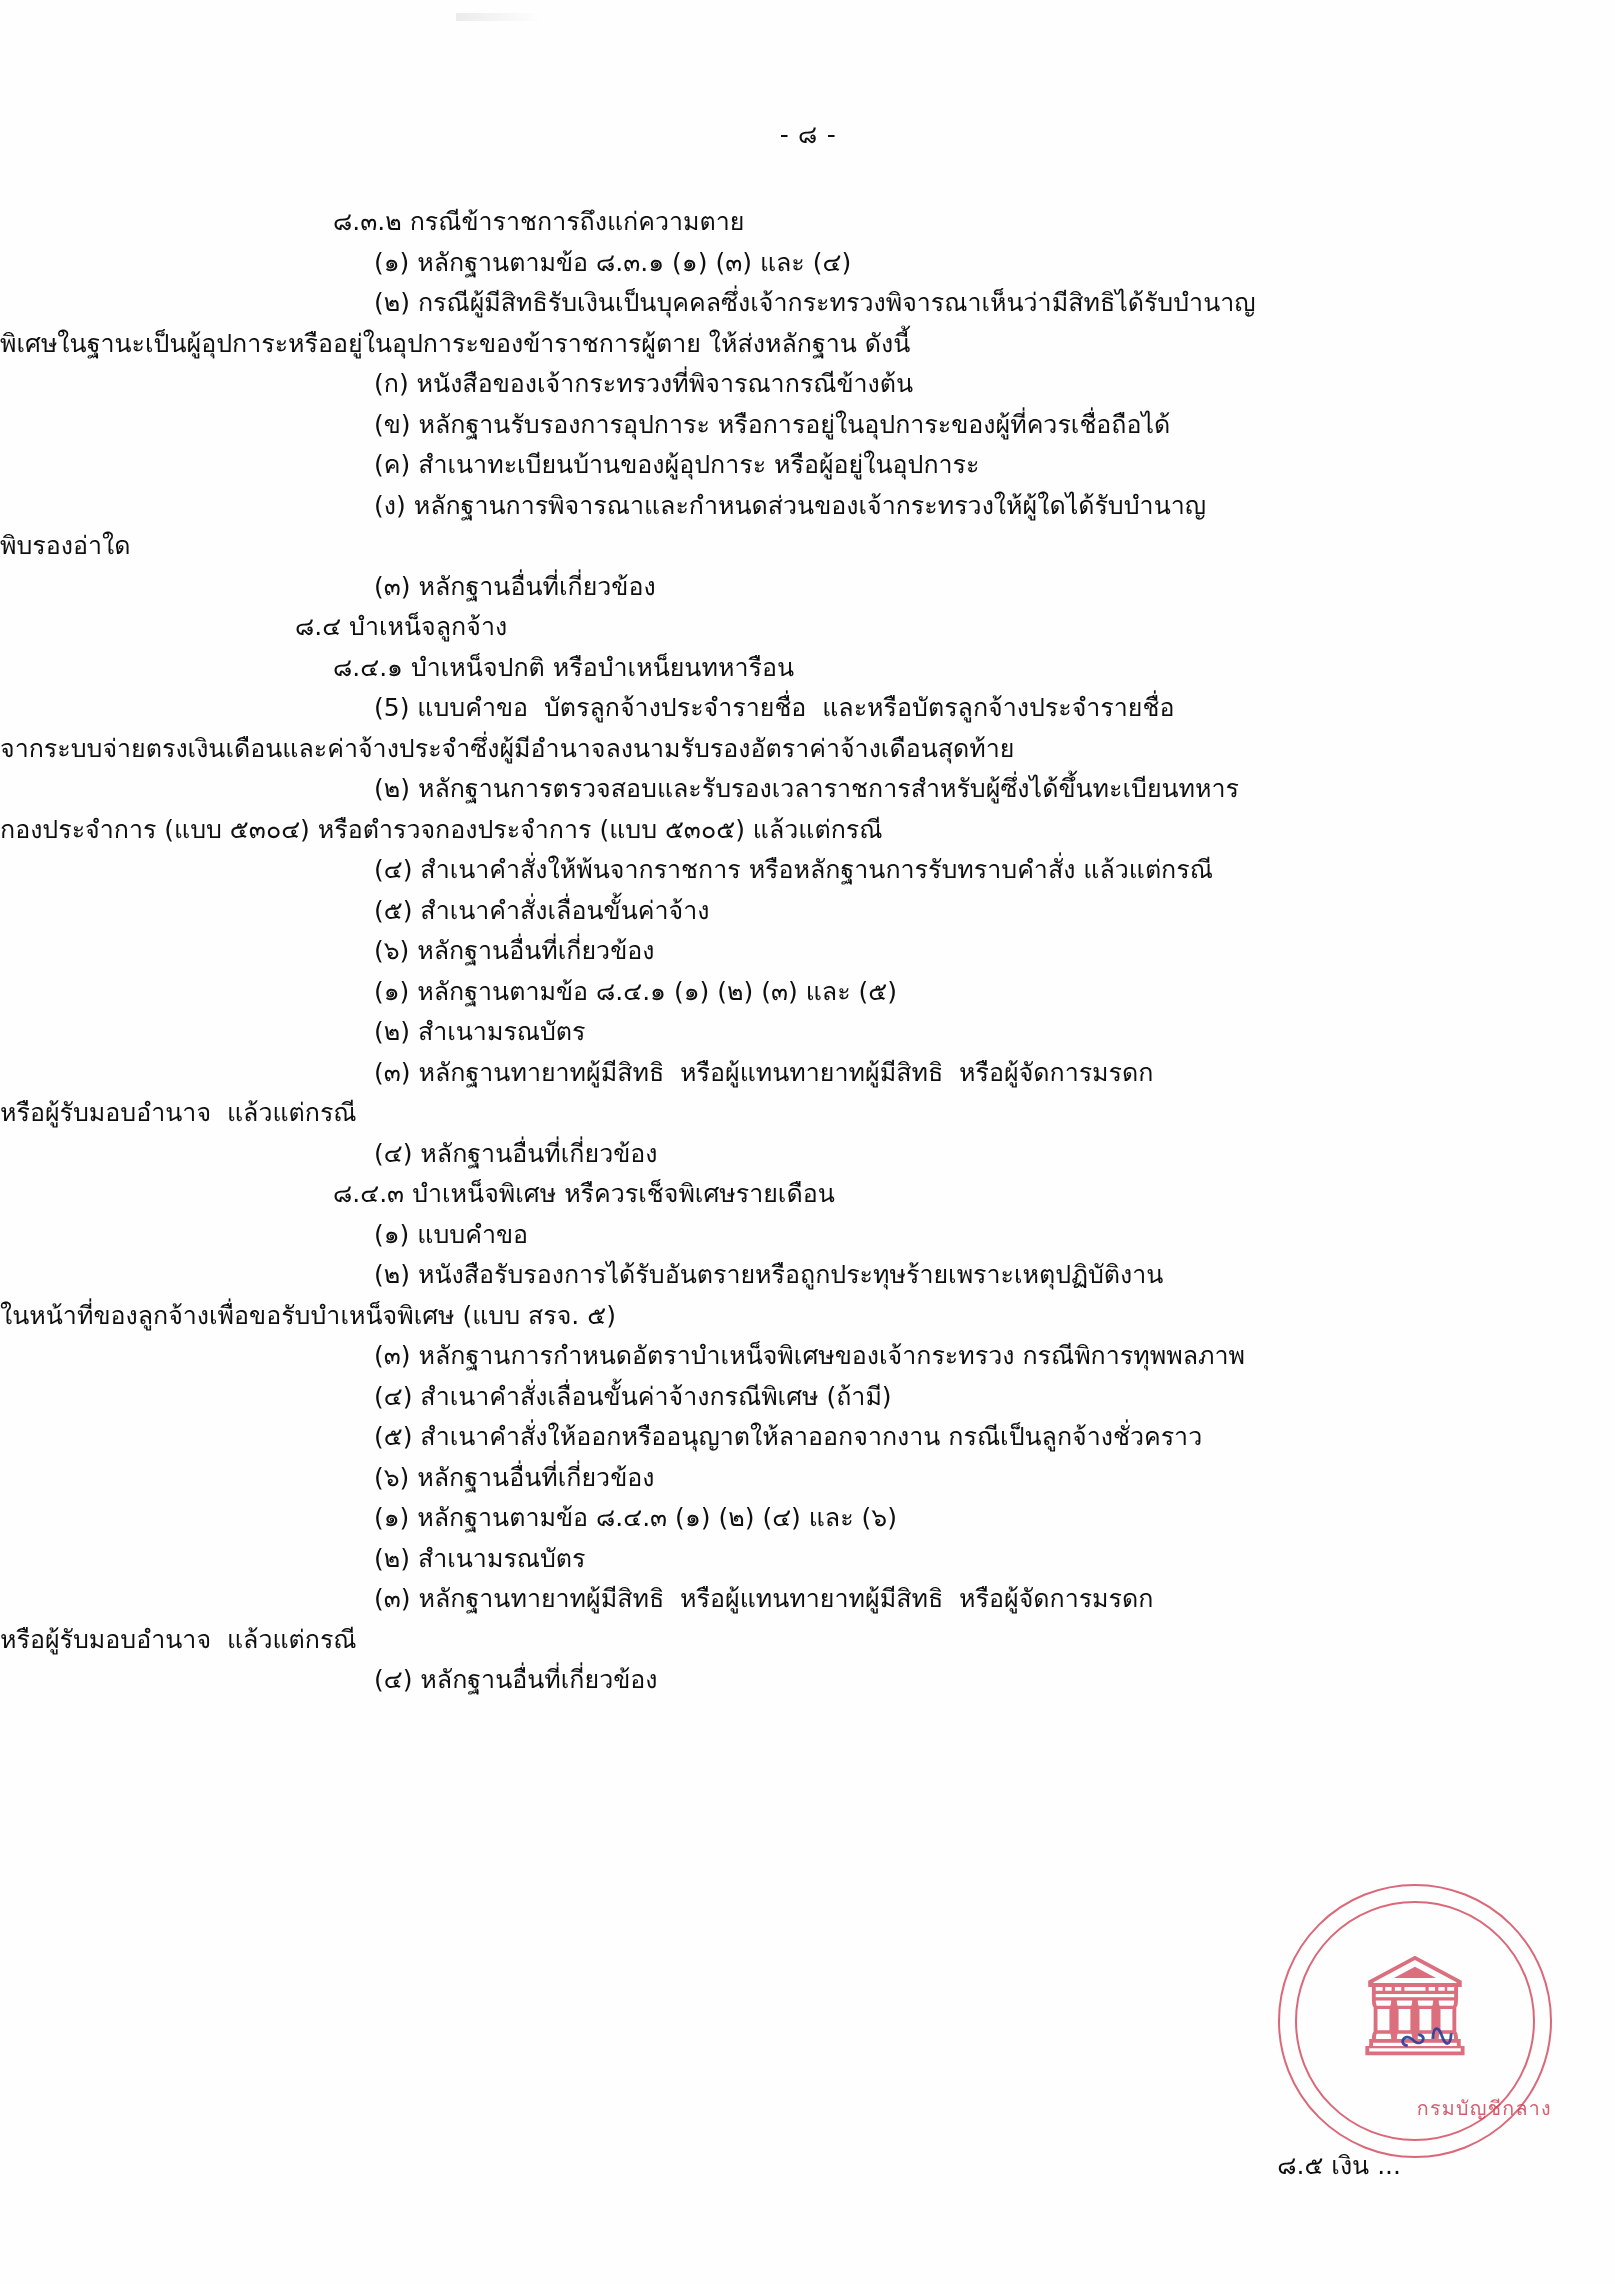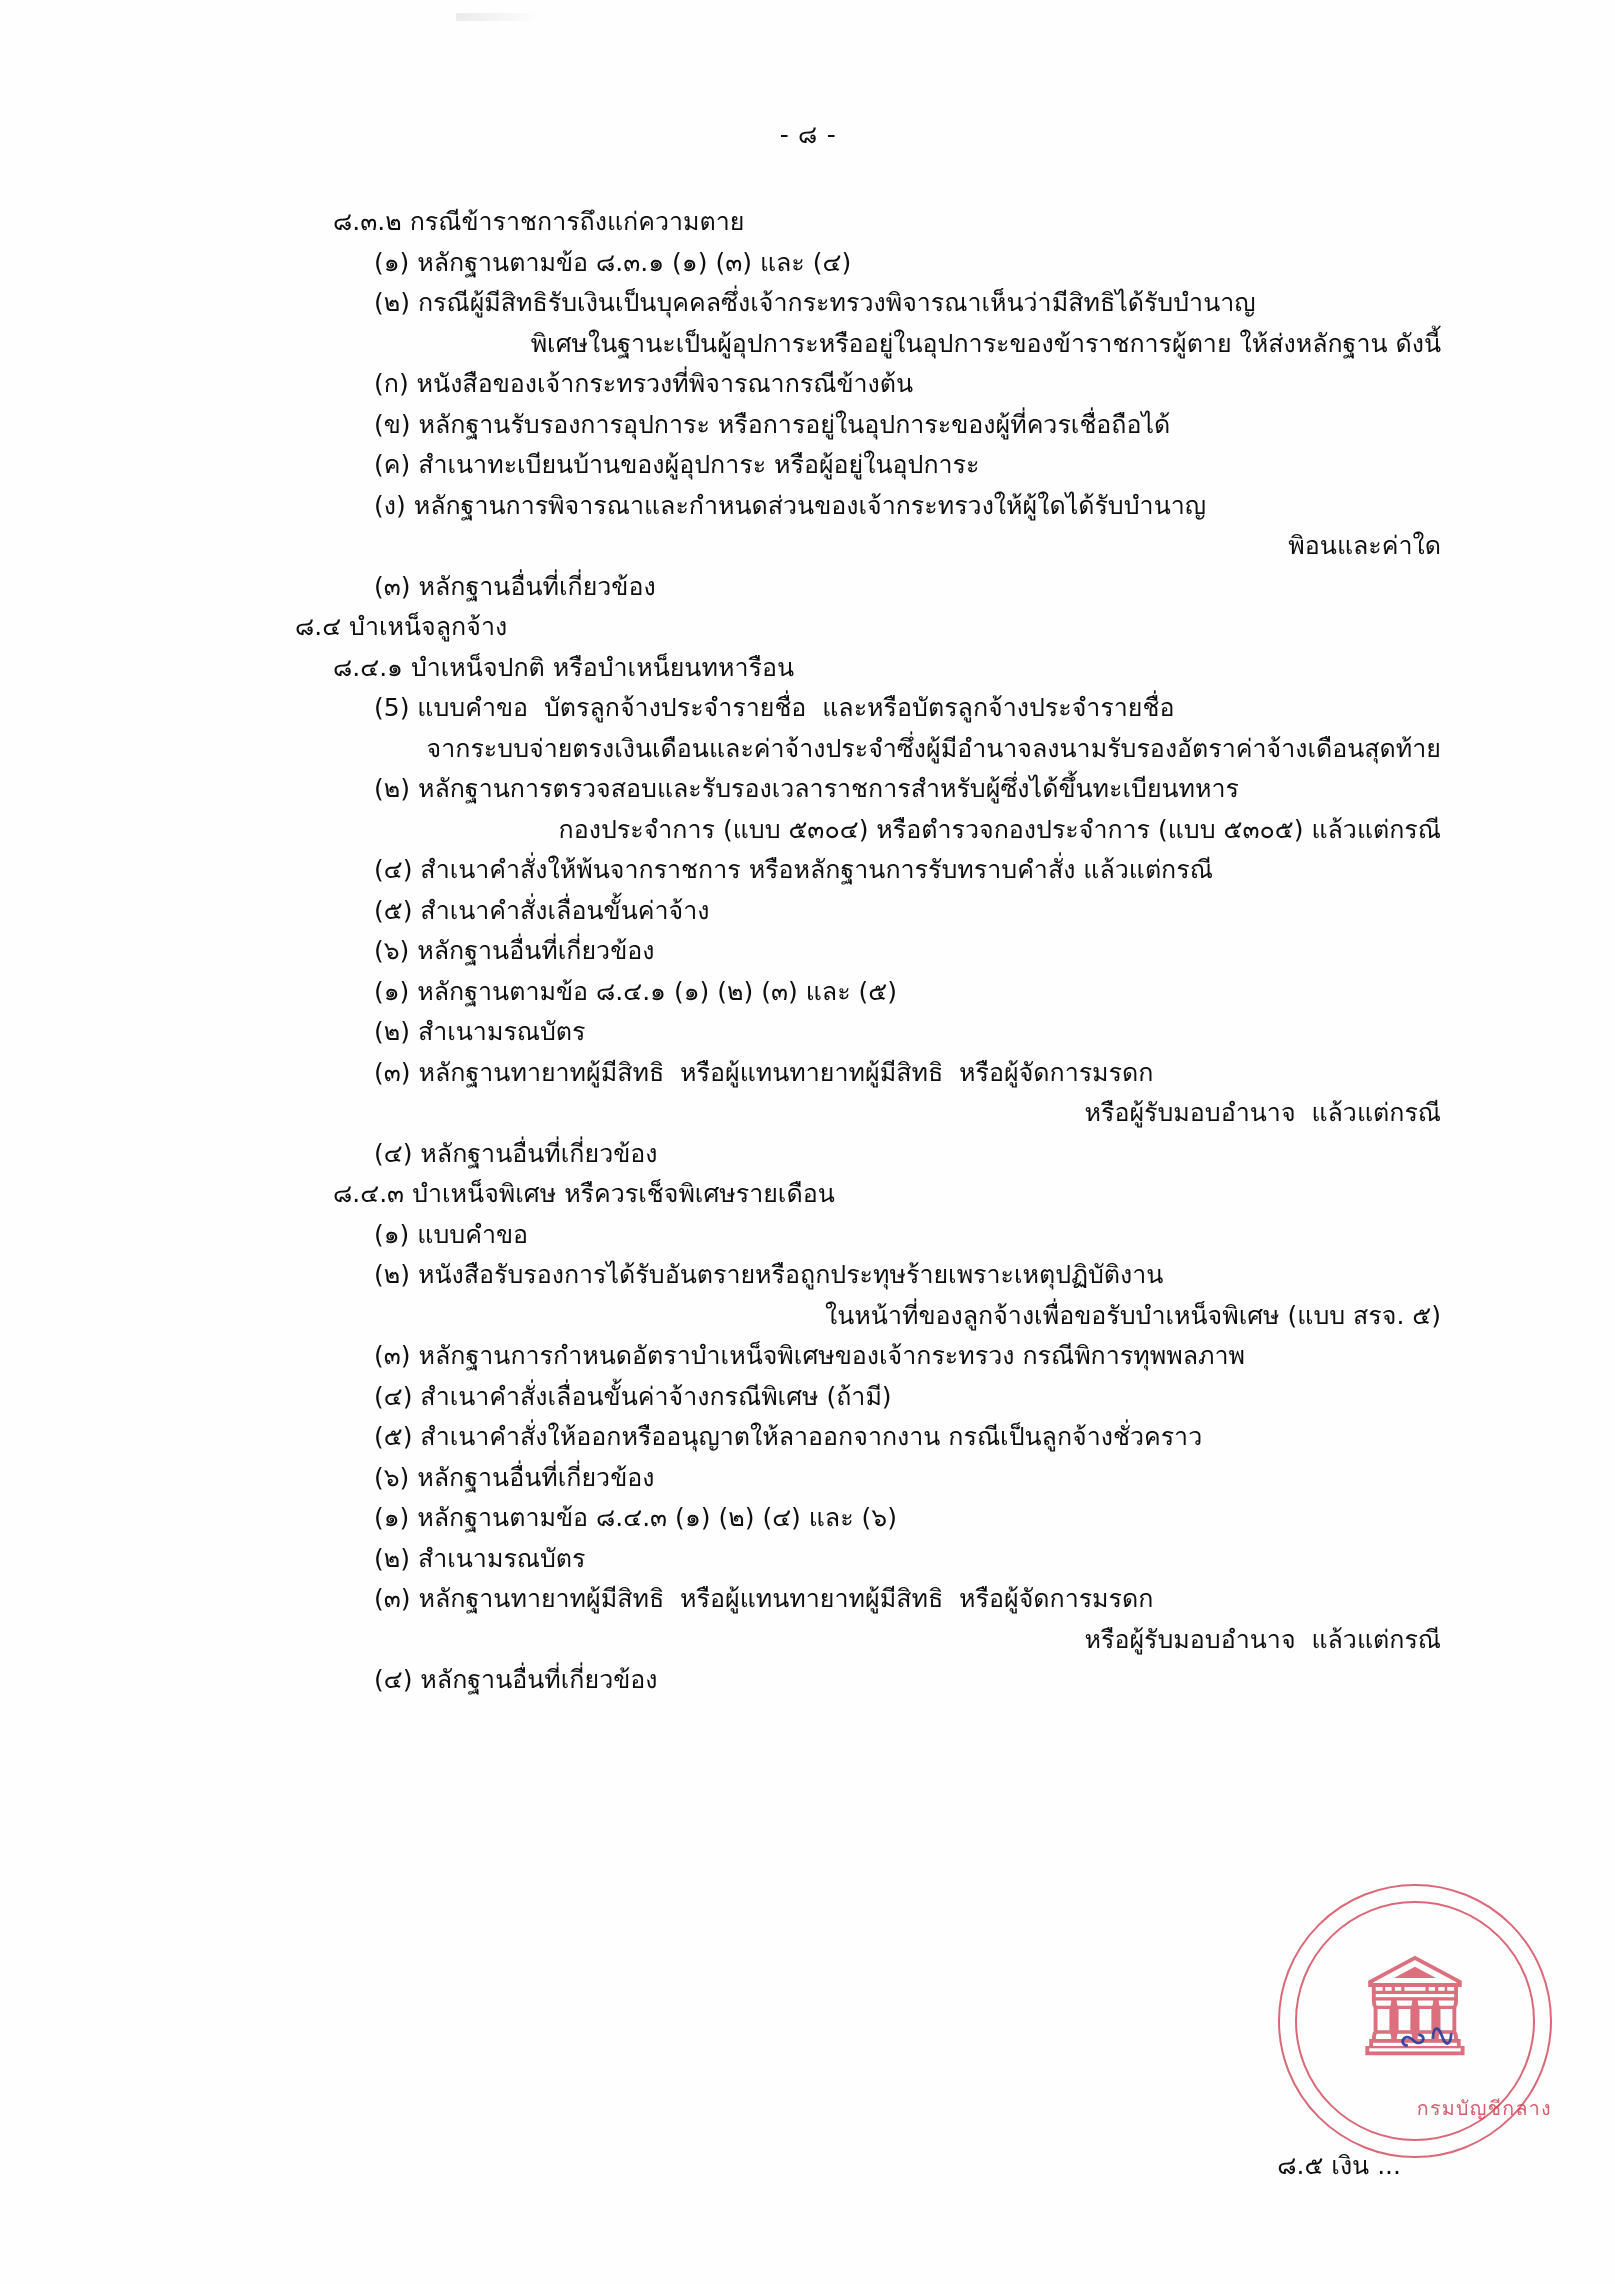--- a/index.html
+++ b/index.html
@@ -35,21 +35,21 @@
     line-height: 1.62;
     color: #0f0f0f;
   }
   .ln {
     white-space: pre-wrap;
     display: block;
   }
   .i2  { padding-left: 66px; }
   .i3  { padding-left: 104px; }
   .i4  { padding-left: 145px; }
-  .flush { margin-left: -229px; text-align: right; }
+  .flush { margin-left: -229px; }
 
   .footer-note {
     position: absolute;
     right: 215px;
     top: 2145px;
     font-size: 25px;
     color: #0f0f0f;
     margin-left: 40px;
   }
 
@@ -122,21 +122,21 @@
 
   <div class="body-text">
       <div class="ln i3">๘.๓.๒ กรณีข้าราชการถึงแก่ความตาย</div>
       <div class="ln i4">(๑) หลักฐานตามข้อ ๘.๓.๑ (๑) (๓) และ (๔)</div>
       <div class="ln i4">(๒) กรณีผู้มีสิทธิรับเงินเป็นบุคคลซึ่งเจ้ากระทรวงพิจารณาเห็นว่ามีสิทธิได้รับบำนาญ</div>
       <div class="ln flush">พิเศษในฐานะเป็นผู้อุปการะหรืออยู่ในอุปการะของข้าราชการผู้ตาย ให้ส่งหลักฐาน ดังนี้</div>
       <div class="ln i4">(ก) หนังสือของเจ้ากระทรวงที่พิจารณากรณีข้างต้น</div>
       <div class="ln i4">(ข) หลักฐานรับรองการอุปการะ หรือการอยู่ในอุปการะของผู้ที่ควรเชื่อถือได้</div>
       <div class="ln i4">(ค) สำเนาทะเบียนบ้านของผู้อุปการะ หรือผู้อยู่ในอุปการะ</div>
       <div class="ln i4">(ง) หลักฐานการพิจารณาและกำหนดส่วนของเจ้ากระทรวงให้ผู้ใดได้รับบำนาญ</div>
-      <div class="ln flush">พิอนและค่าใด</div>
+      <div class="ln flush">พิบรองอ่าใด</div>
       <div class="ln i4">(๓) หลักฐานอื่นที่เกี่ยวข้อง</div>
       <div class="ln i2">๘.๔ บำเหน็จลูกจ้าง</div>
       <div class="ln i3">๘.๔.๑ บำเหน็จปกติ หรือบำเหน็ยนทหารือน</div>
       <div class="ln i4">(5) แบบคำขอ  บัตรลูกจ้างประจำรายชื่อ  และหรือบัตรลูกจ้างประจำรายชื่อ</div>
       <div class="ln flush">จากระบบจ่ายตรงเงินเดือนและค่าจ้างประจำซึ่งผู้มีอำนาจลงนามรับรองอัตราค่าจ้างเดือนสุดท้าย</div>
       <div class="ln i4">(๒) หลักฐานการตรวจสอบและรับรองเวลาราชการสำหรับผู้ซึ่งได้ขึ้นทะเบียนทหาร</div>
       <div class="ln flush">กองประจำการ (แบบ ๕๓๐๔) หรือตำรวจกองประจำการ (แบบ ๕๓๐๕) แล้วแต่กรณี</div>
       <div class="ln i4">(๔) สำเนาคำสั่งให้พ้นจากราชการ หรือหลักฐานการรับทราบคำสั่ง แล้วแต่กรณี</div>
       <div class="ln i4">(๕) สำเนาคำสั่งเลื่อนขั้นค่าจ้าง</div>
       <div class="ln i4">(๖) หลักฐานอื่นที่เกี่ยวข้อง</div>

